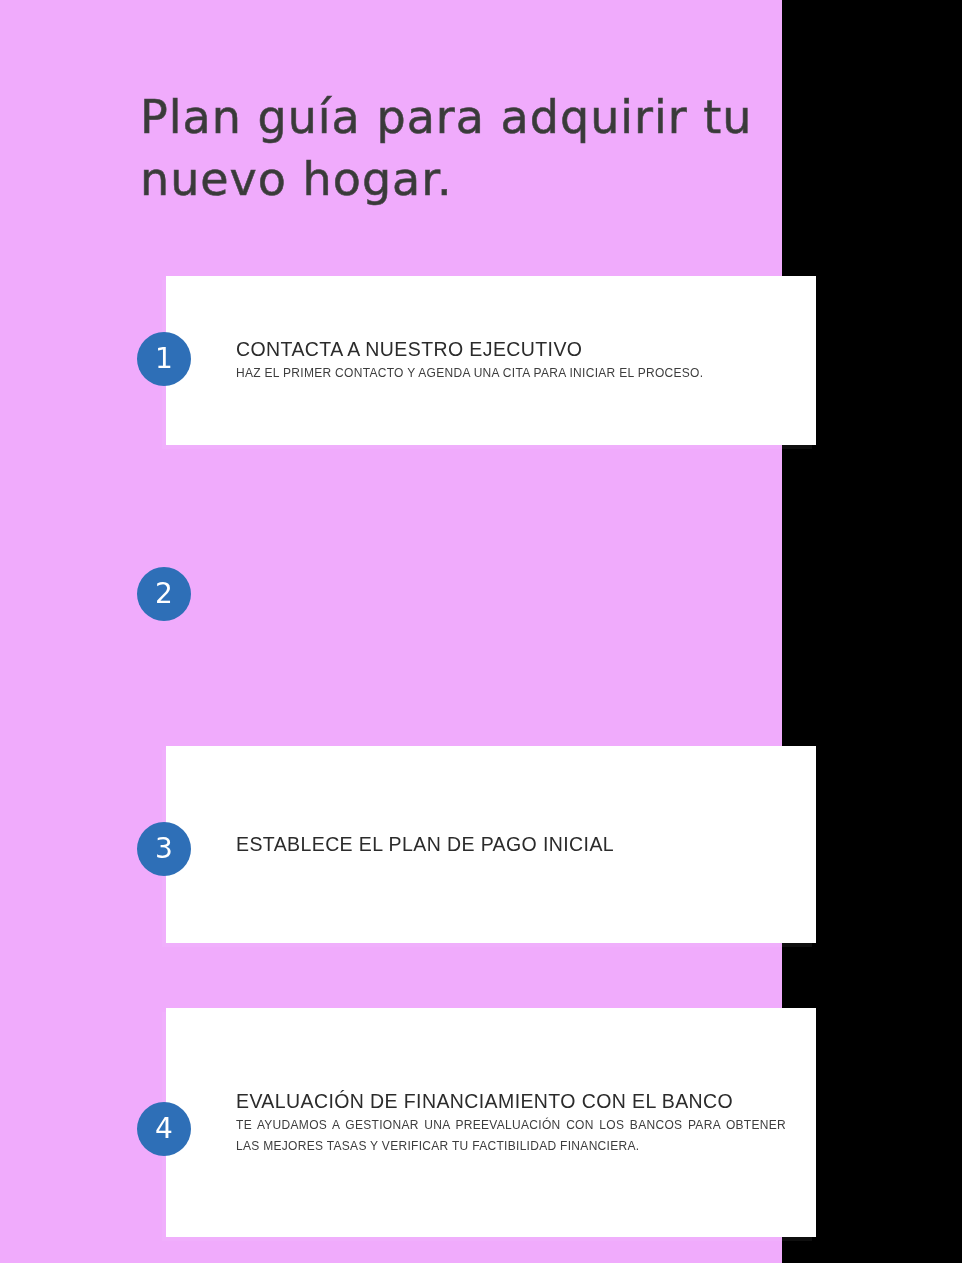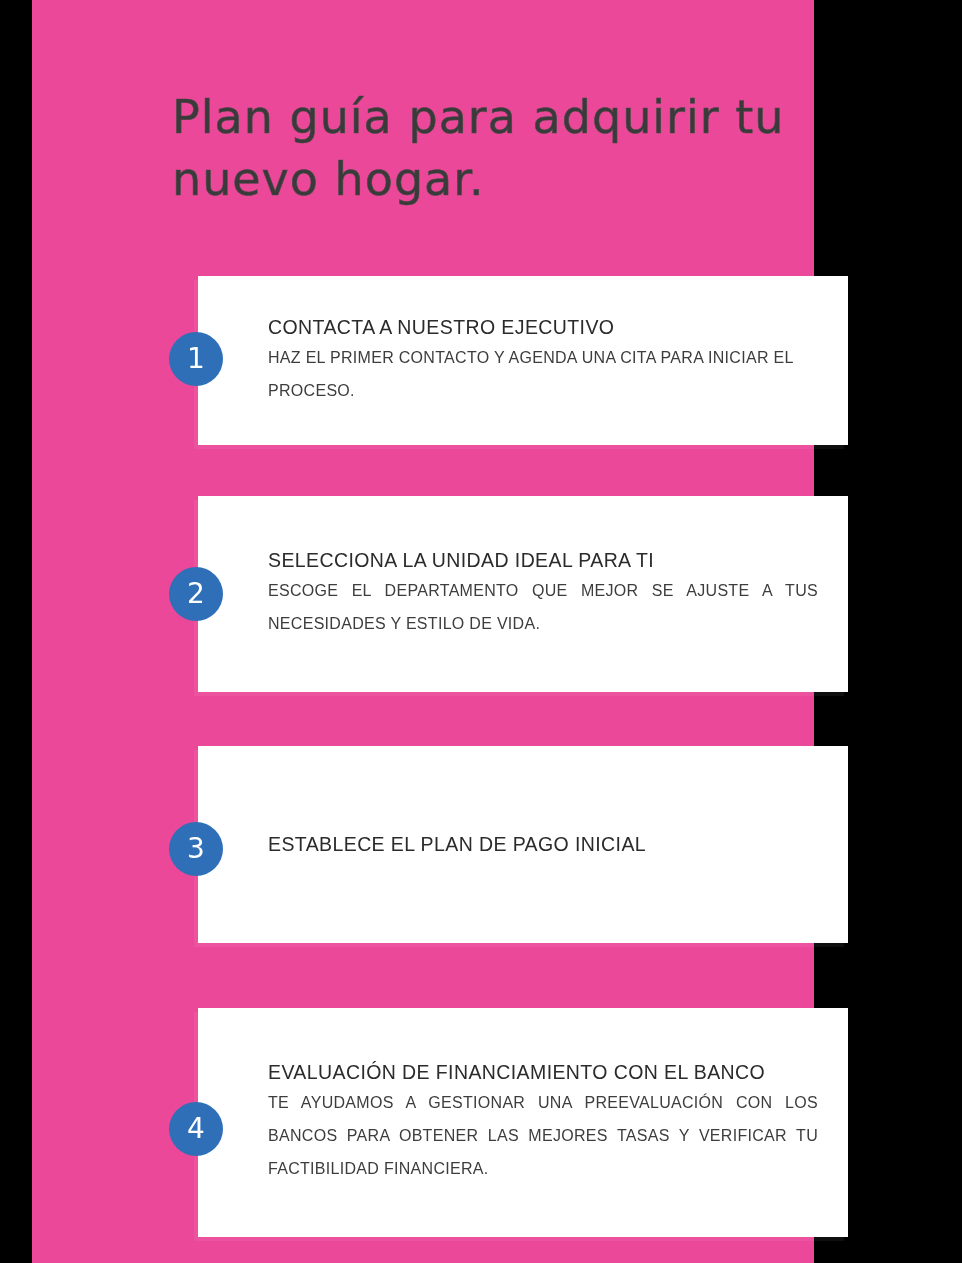--- a/index.html
+++ b/index.html
@@ -12,22 +12,21 @@
     height: 1263px;
     position: relative;
     font-family: "Liberation Sans", sans-serif;
     overflow: hidden;
   }
 
   #page {
     position: relative;
     width: 782px;
     height: 1263px;
-    background: #ec4899;
-    margin-left: 32px;
+    background: #f0abfc;
   }
 
   
   .title-block {
     position: absolute;
     left: 140px;
     top: 86px;
     width: 720px;
   }
   .title-line {
@@ -70,22 +69,22 @@
     text-align: justify;
     text-align-last: left;
   }
   .step-title.justify-both {
     text-align: justify;
   }
 
   .step-desc {
     font-family: "Liberation Sans", sans-serif;
     font-weight: 400;
-    font-size: 16px;
-    line-height: 33px;
+    font-size: 12px;
+    line-height: 21px;
     letter-spacing: 0.3px;
     color: #3d3d3d;
     text-transform: uppercase;
     text-align: justify;
     text-align-last: left;
     margin-top: 1px;
   }
   .step-desc.no-justify {
     text-align: left;
   }
@@ -132,26 +131,20 @@
   </div>
 
   <div class="step" id="step-1">
     <div class="step-inner">
       <div class="step-title">CONTACTA A NUESTRO EJECUTIVO</div>
       <div class="step-desc no-justify">HAZ EL PRIMER CONTACTO Y AGENDA UNA CITA PARA INICIAR EL PROCESO.</div>
     </div>
   </div>
   <div class="badge" id="badge-1">1</div>
 
-  <div class="step" id="step-2">
-    <div class="step-inner">
-      <div class="step-title">SELECCIONA LA UNIDAD IDEAL PARA TI</div>
-      <div class="step-desc">ESCOGE EL DEPARTAMENTO QUE MEJOR SE AJUSTE A TUS NECESIDADES Y ESTILO DE VIDA.</div>
-    </div>
-  </div>
   <div class="badge" id="badge-2">2</div>
 
   <div class="step" id="step-3">
     <div class="step-inner">
       <div class="step-title">ESTABLECE EL PLAN DE PAGO INICIAL</div>
     </div>
   </div>
   <div class="badge" id="badge-3">3</div>
 
   <div class="step" id="step-4">

